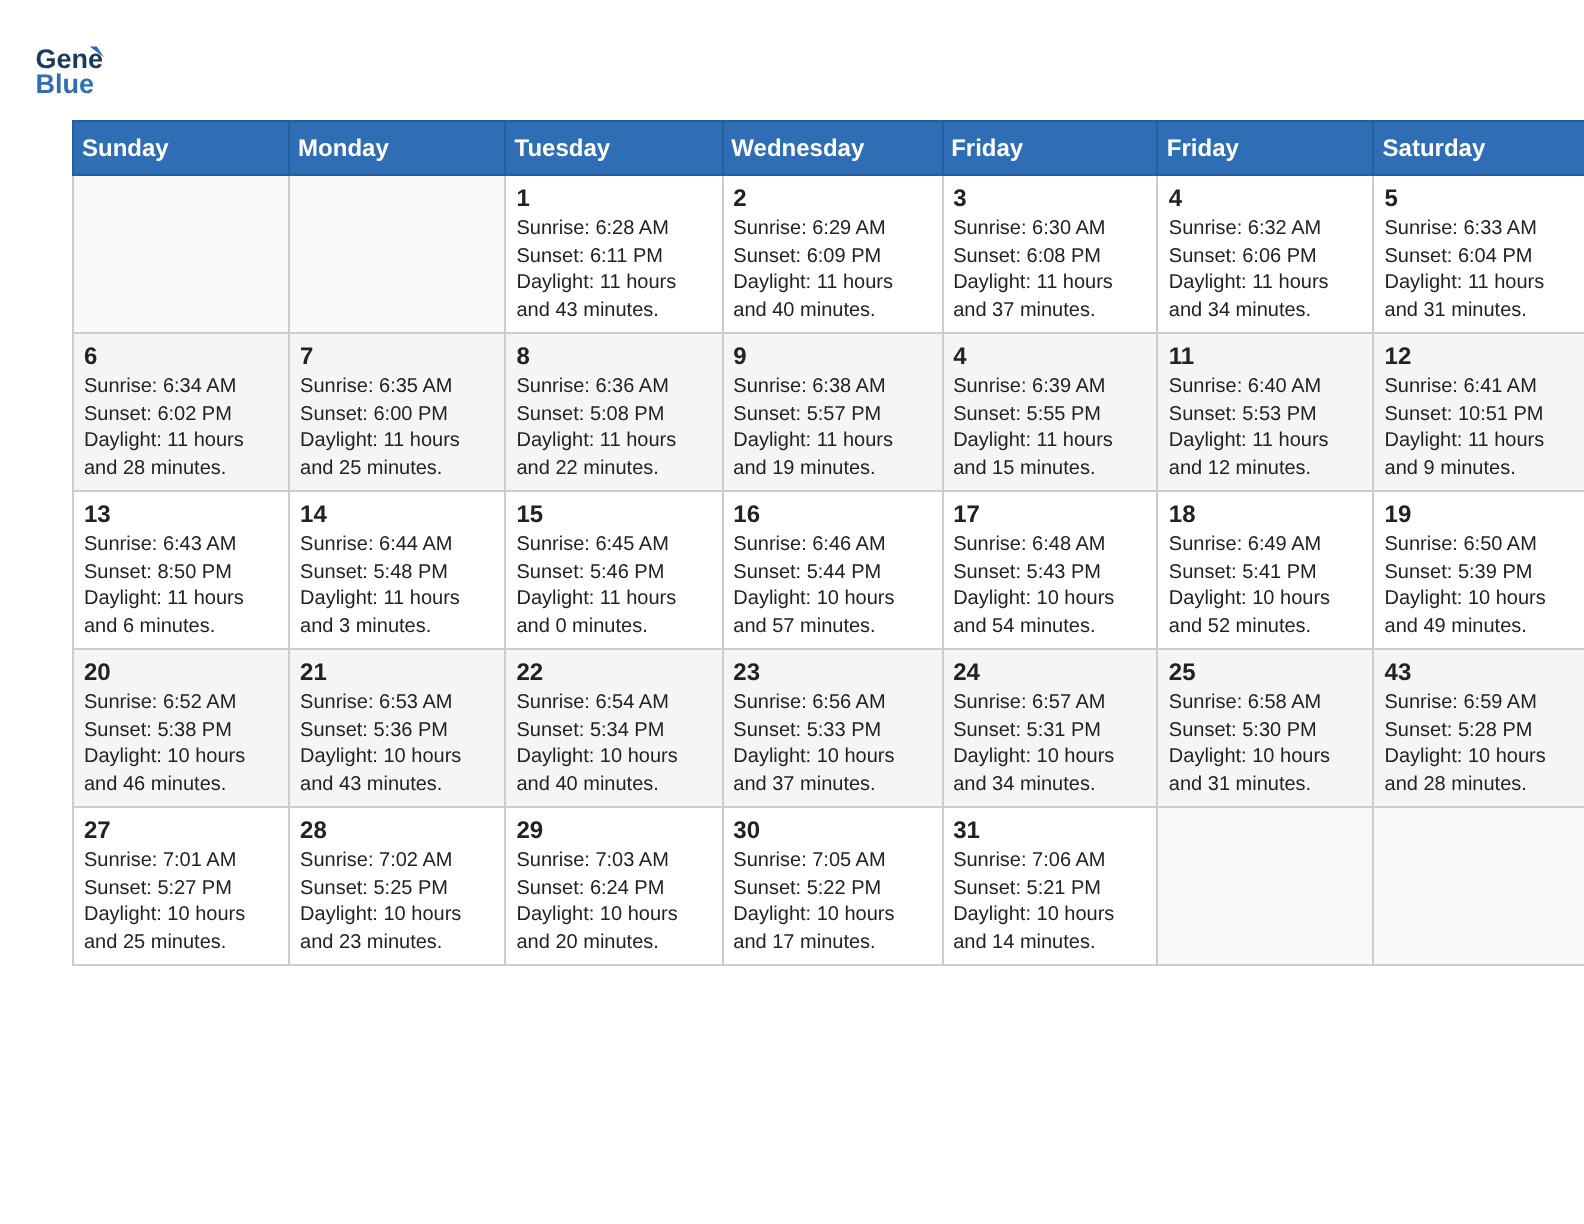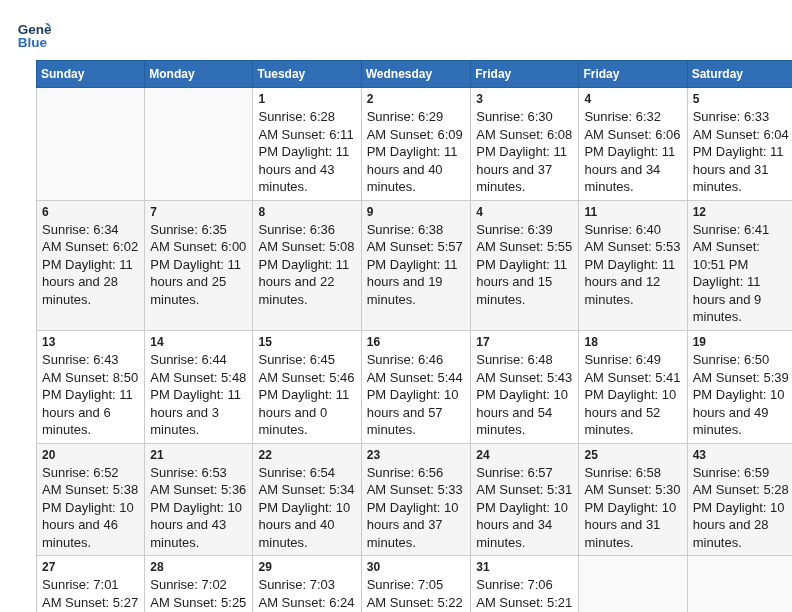--- a/index.html
+++ b/index.html
@@ -66,21 +66,21 @@
       background: #f5f5f5;
     }
     .day-num {
       font-size: 12px;
       font-weight: bold;
       color: #222;
       display: block;
       margin-bottom: 2px;
     }
     .cell-content {
-      font-size: 13px;
+      font-size: 10px;
       line-height: 1.35;
       color: #222;
     }
     td.empty {
       background: #f9f9f9;
     }
   </style>
 </head>
 <body>
 

